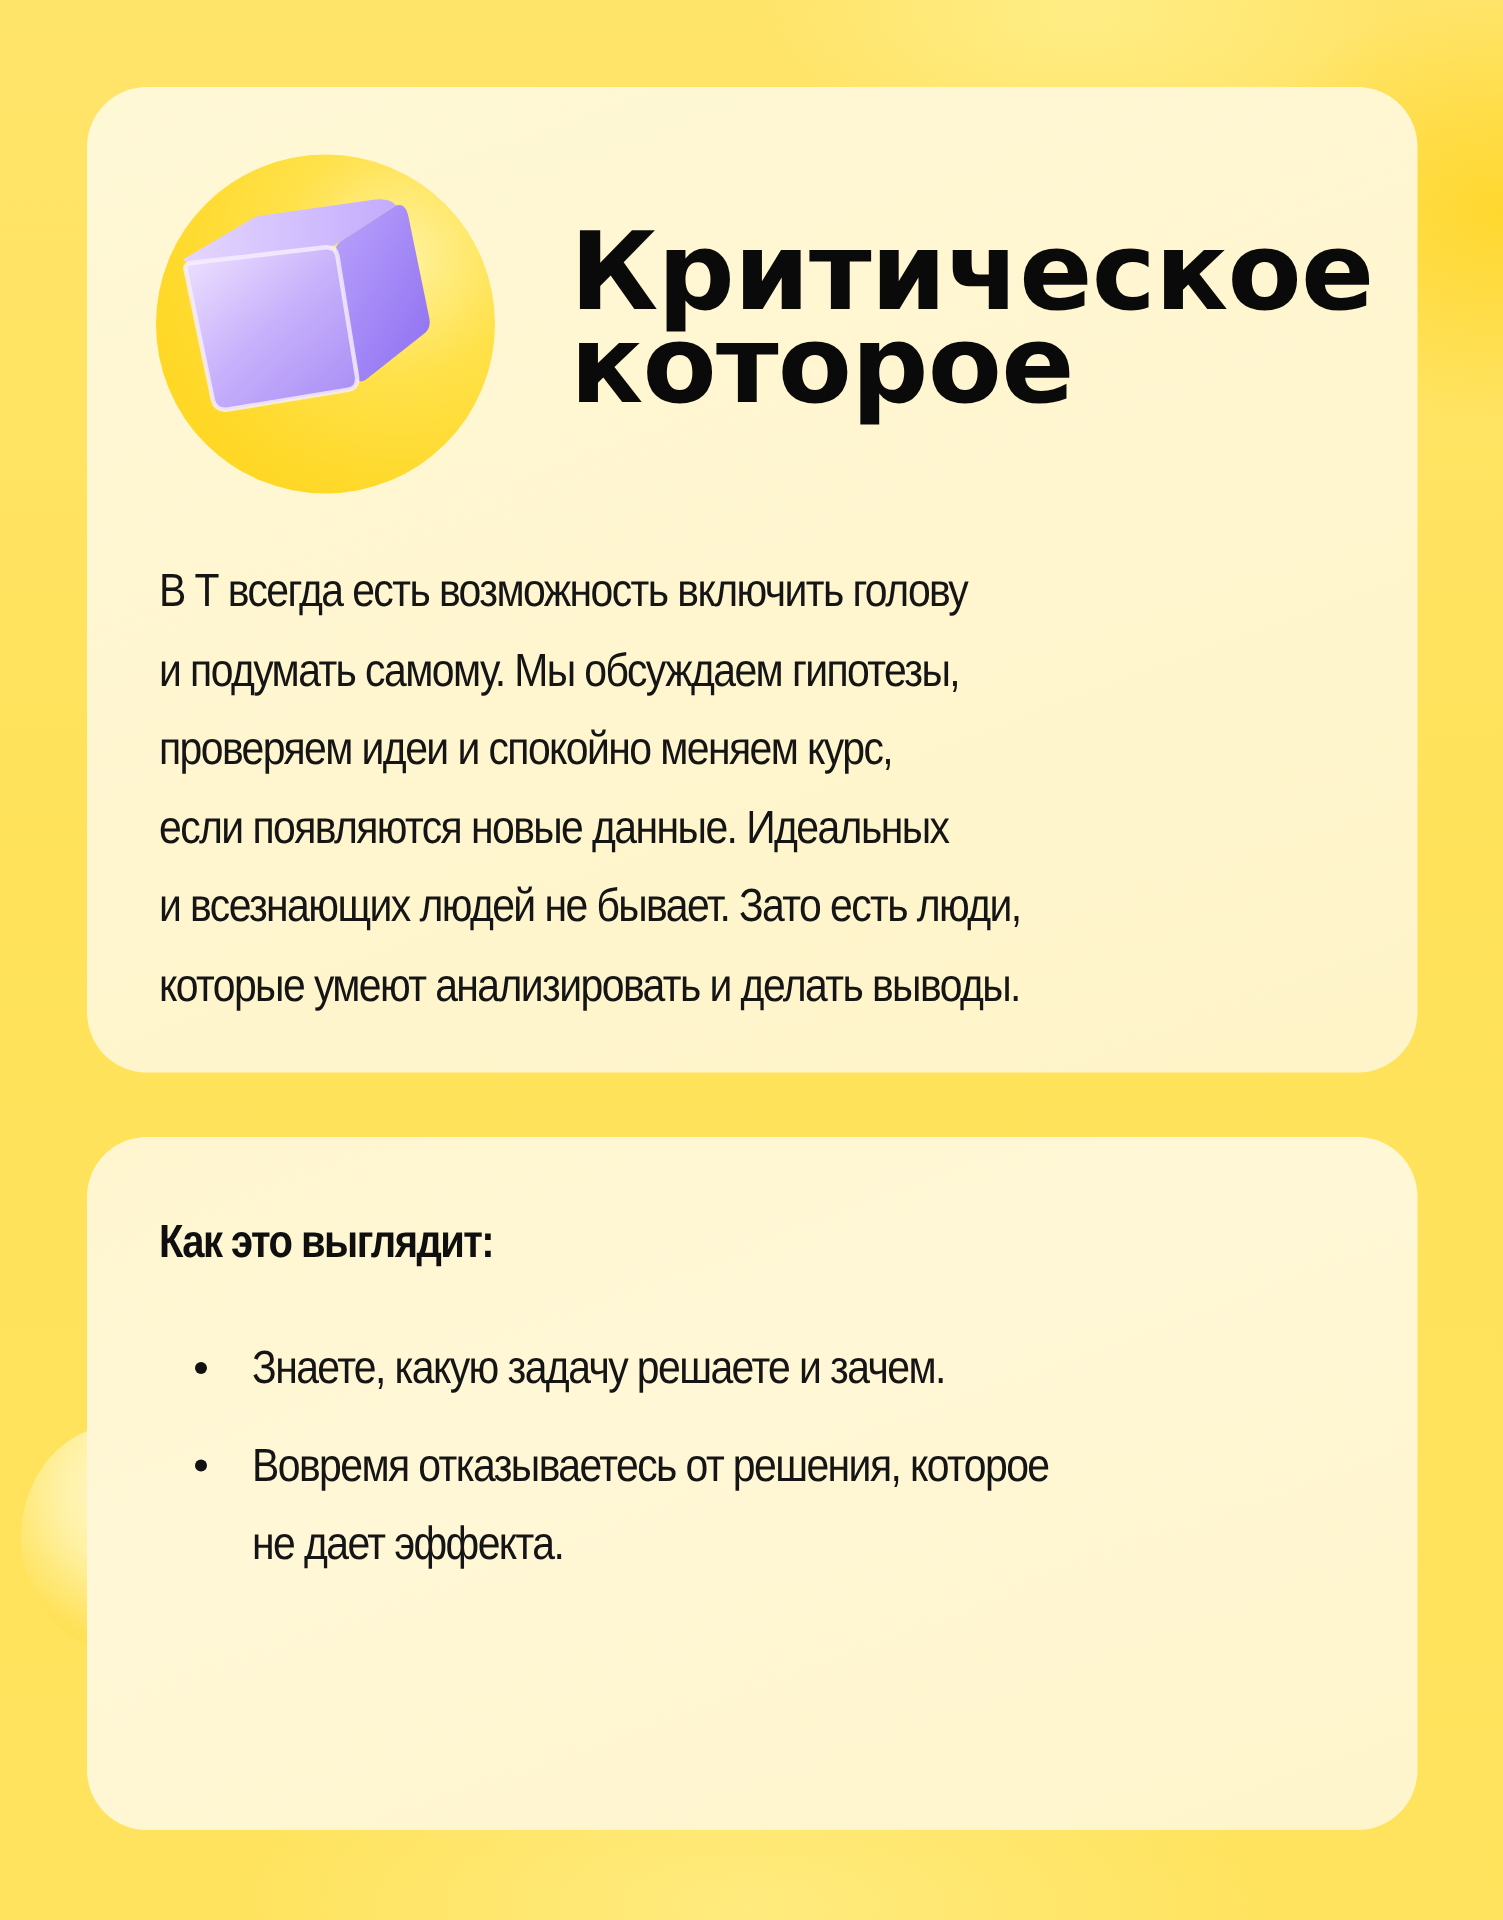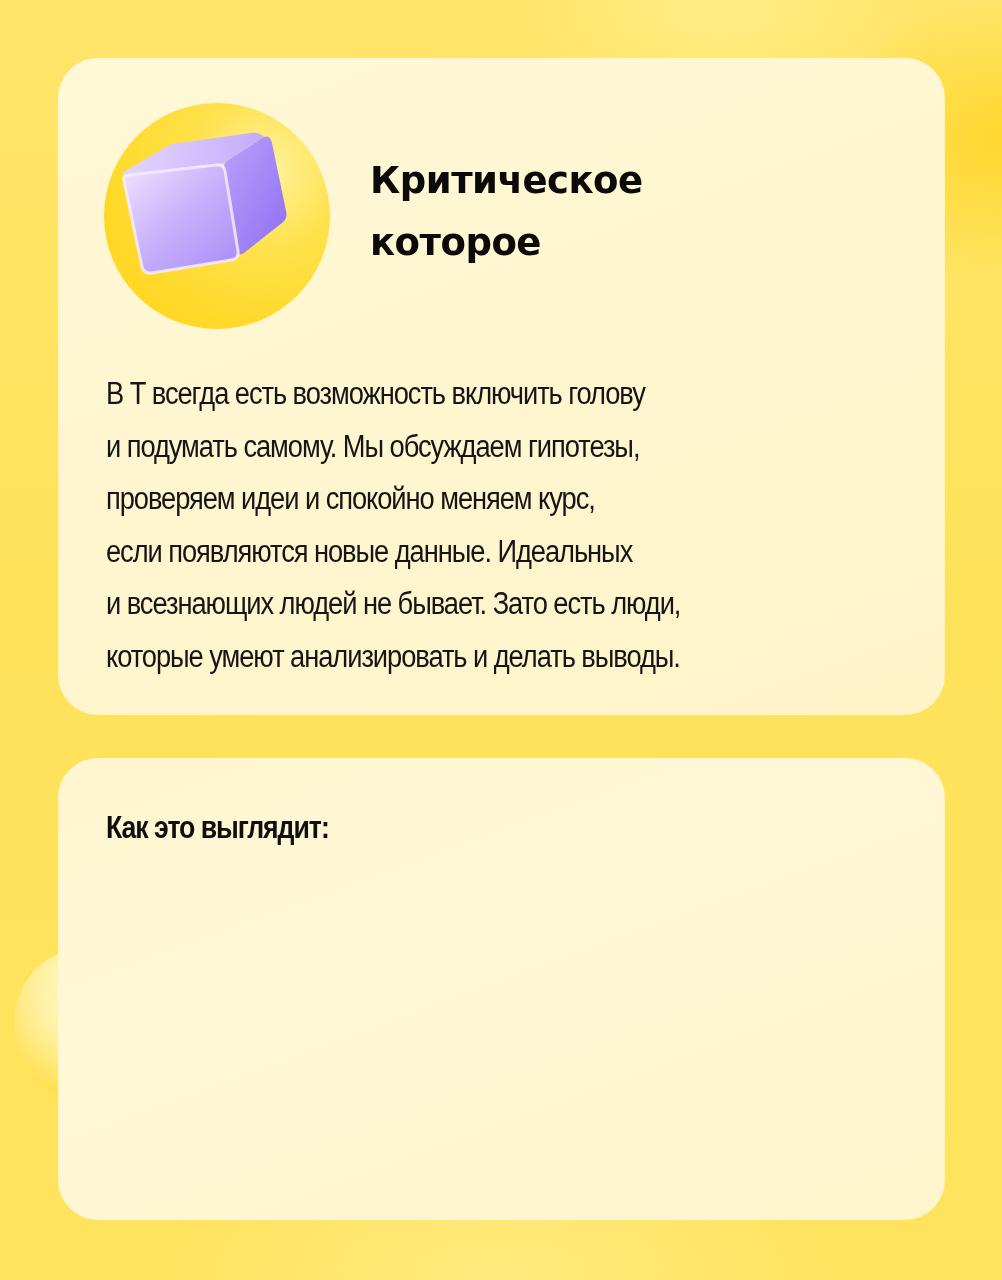--- a/index.html
+++ b/index.html
@@ -61,26 +61,26 @@
     .cube {
       position: absolute;
       left: 0;
       top: 0;
       width: 226px;
       height: 226px;
     }
 
     .title {
       position: absolute;
-      left: 312px;
+      left: 322px;
       top: 92px;
       margin: 0;
       font-family: "DejaVu Sans", sans-serif;
       font-weight: bold;
-      font-size: 37px;
+      font-size: 72px;
       line-height: 62px;
       letter-spacing: -0.5px;
       color: #0a0a0a;
     }
     .title span { display: block; white-space: nowrap; }
 
     .intro {
       position: absolute;
       left: 48px;
       top: 310px;
@@ -189,14 +189,27 @@
     <span>если появляются новые данные. Идеальных</span>
     <span>и всезнающих людей не бывает. Зато есть люди,</span>
     <span>которые умеют анализировать и делать выводы.</span>
   </p>
 </section>
 
 <section class="card card-2">
   <h2 class="section-heading">Как это выглядит:</h2>
 
   <ul class="bullets">
+    <li class="bullet-item">
+      <span class="bullet-dot"></span>
+      <span class="bullet-text">
+        <span>Знаете, какую задачу решаете и зачем.</span>
+      </span>
+    </li>
+    <li class="bullet-item">
+      <span class="bullet-dot"></span>
+      <span class="bullet-text">
+        <span>Вовремя отказываетесь от решения, которое</span>
+        <span>не дает эффекта.</span>
+      </span>
+    </li>
   </ul>
 </section>
 
 </body></html>

